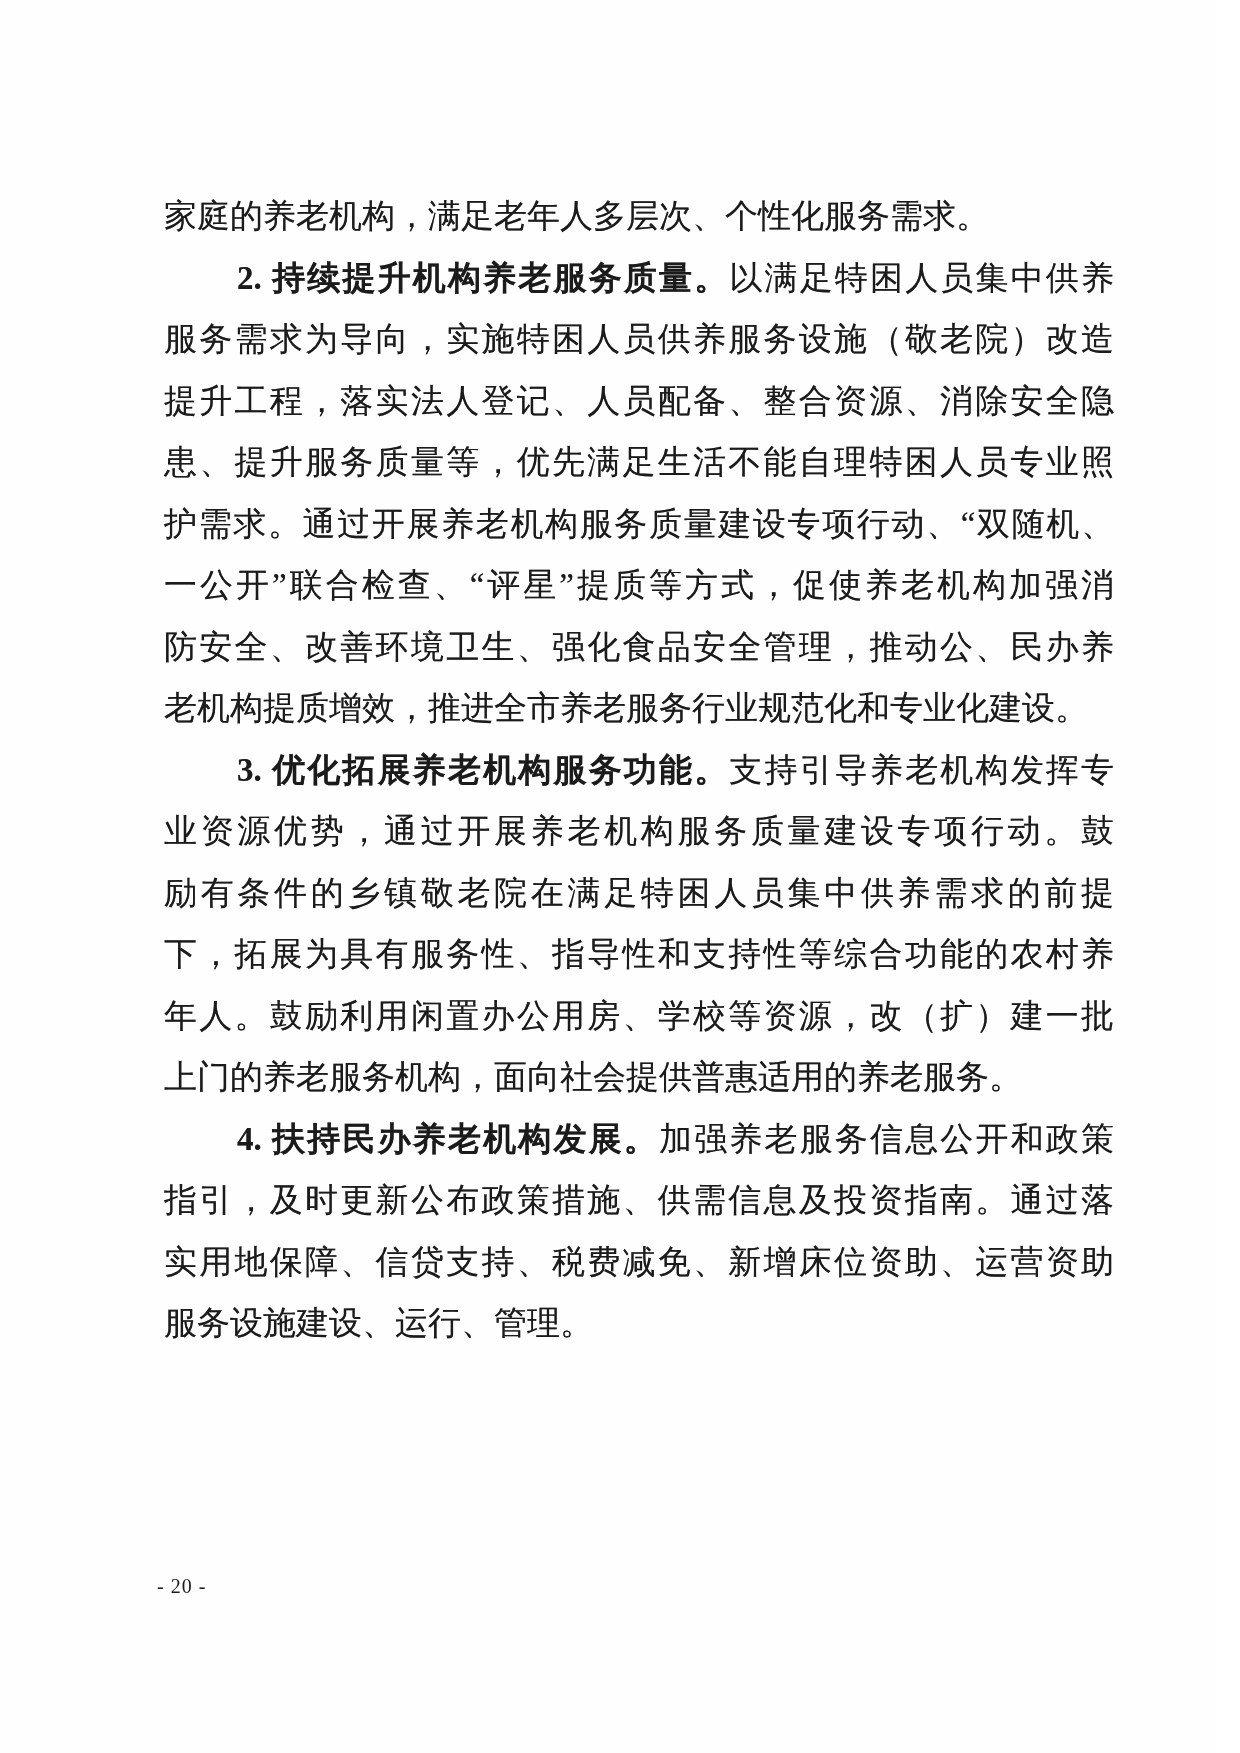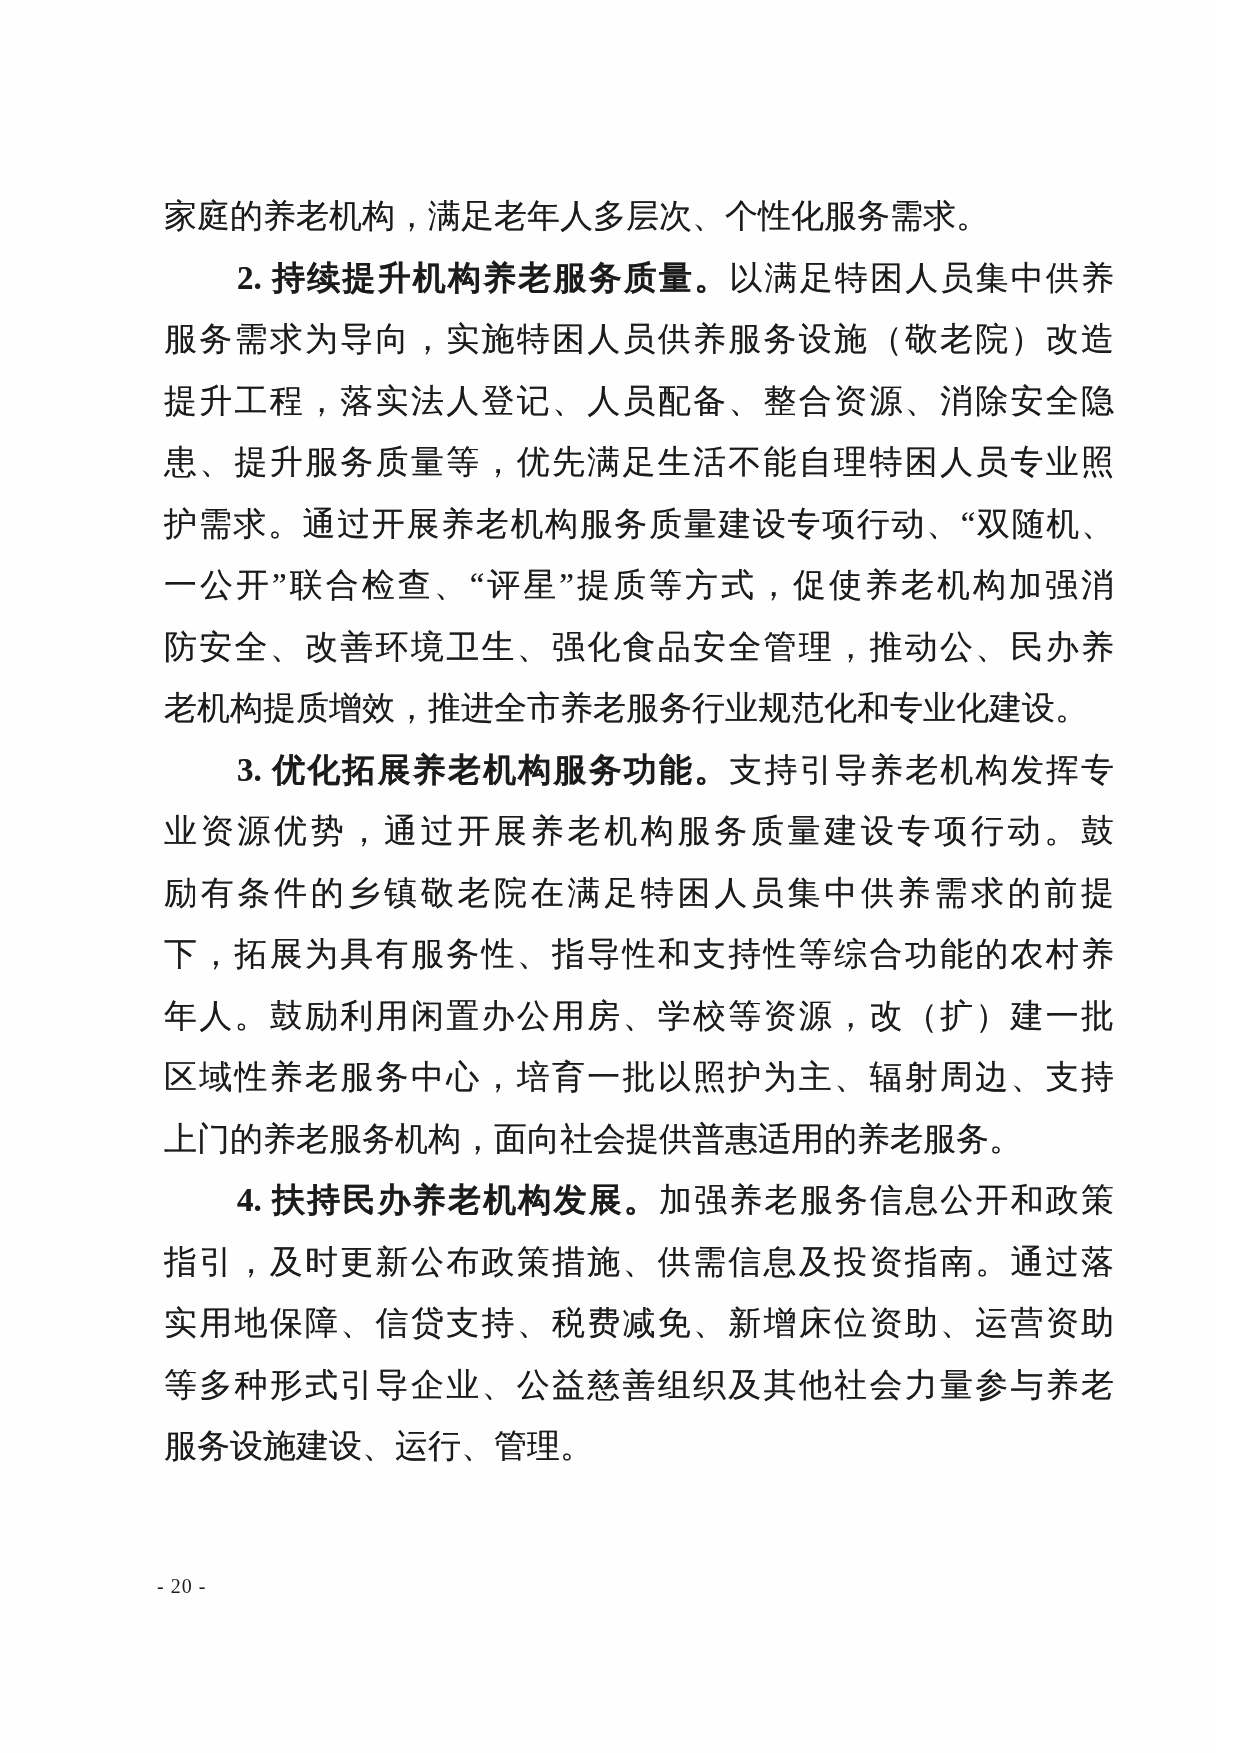--- a/index.html
+++ b/index.html
@@ -75,25 +75,23 @@
         <div class="line"><span>一公开”联合检查、“评星”提质等方式，促使养老机构加强消</span></div>
         <div class="line"><span>防安全、改善环境卫生、强化食品安全管理，推动公、民办养</span></div>
         <div class="line last"><span>老机构提质增效，推进全市养老服务行业规范化和专业化建设。</span></div>
       </div>
       <div class="para">
         <div class="line indent"><span class="b">3. 优化拓展养老机构服务功能。</span><span>支持引导养老机构发挥专</span></div>
         <div class="line"><span>业资源优势，通过开展养老机构服务质量建设专项行动。鼓</span></div>
         <div class="line"><span>励有条件的乡镇敬老院在满足特困人员集中供养需求的前提</span></div>
         <div class="line"><span>下，拓展为具有服务性、指导性和支持性等综合功能的农村养</span></div>
         <div class="line"><span>年人。鼓励利用闲置办公用房、学校等资源，改（扩）建一批</span></div>
-        <div class="line"><span>区域性养老服务中心，培育一批以照护为主、辐射周边、支持</span></div>
         <div class="line last"><span>上门的养老服务机构，面向社会提供普惠适用的养老服务。</span></div>
       </div>
       <div class="para">
         <div class="line indent"><span class="b">4. 扶持民办养老机构发展。</span><span>加强养老服务信息公开和政策</span></div>
         <div class="line"><span>指引，及时更新公布政策措施、供需信息及投资指南。通过落</span></div>
         <div class="line"><span>实用地保障、信贷支持、税费减免、新增床位资助、运营资助</span></div>
-        <div class="line"><span>等多种形式引导企业、公益慈善组织及其他社会力量参与养老</span></div>
         <div class="line last"><span>服务设施建设、运行、管理。</span></div>
       </div>
     </div>
   <div class="pageno">- 20 -</div>
 </div>
 
 </body></html>

